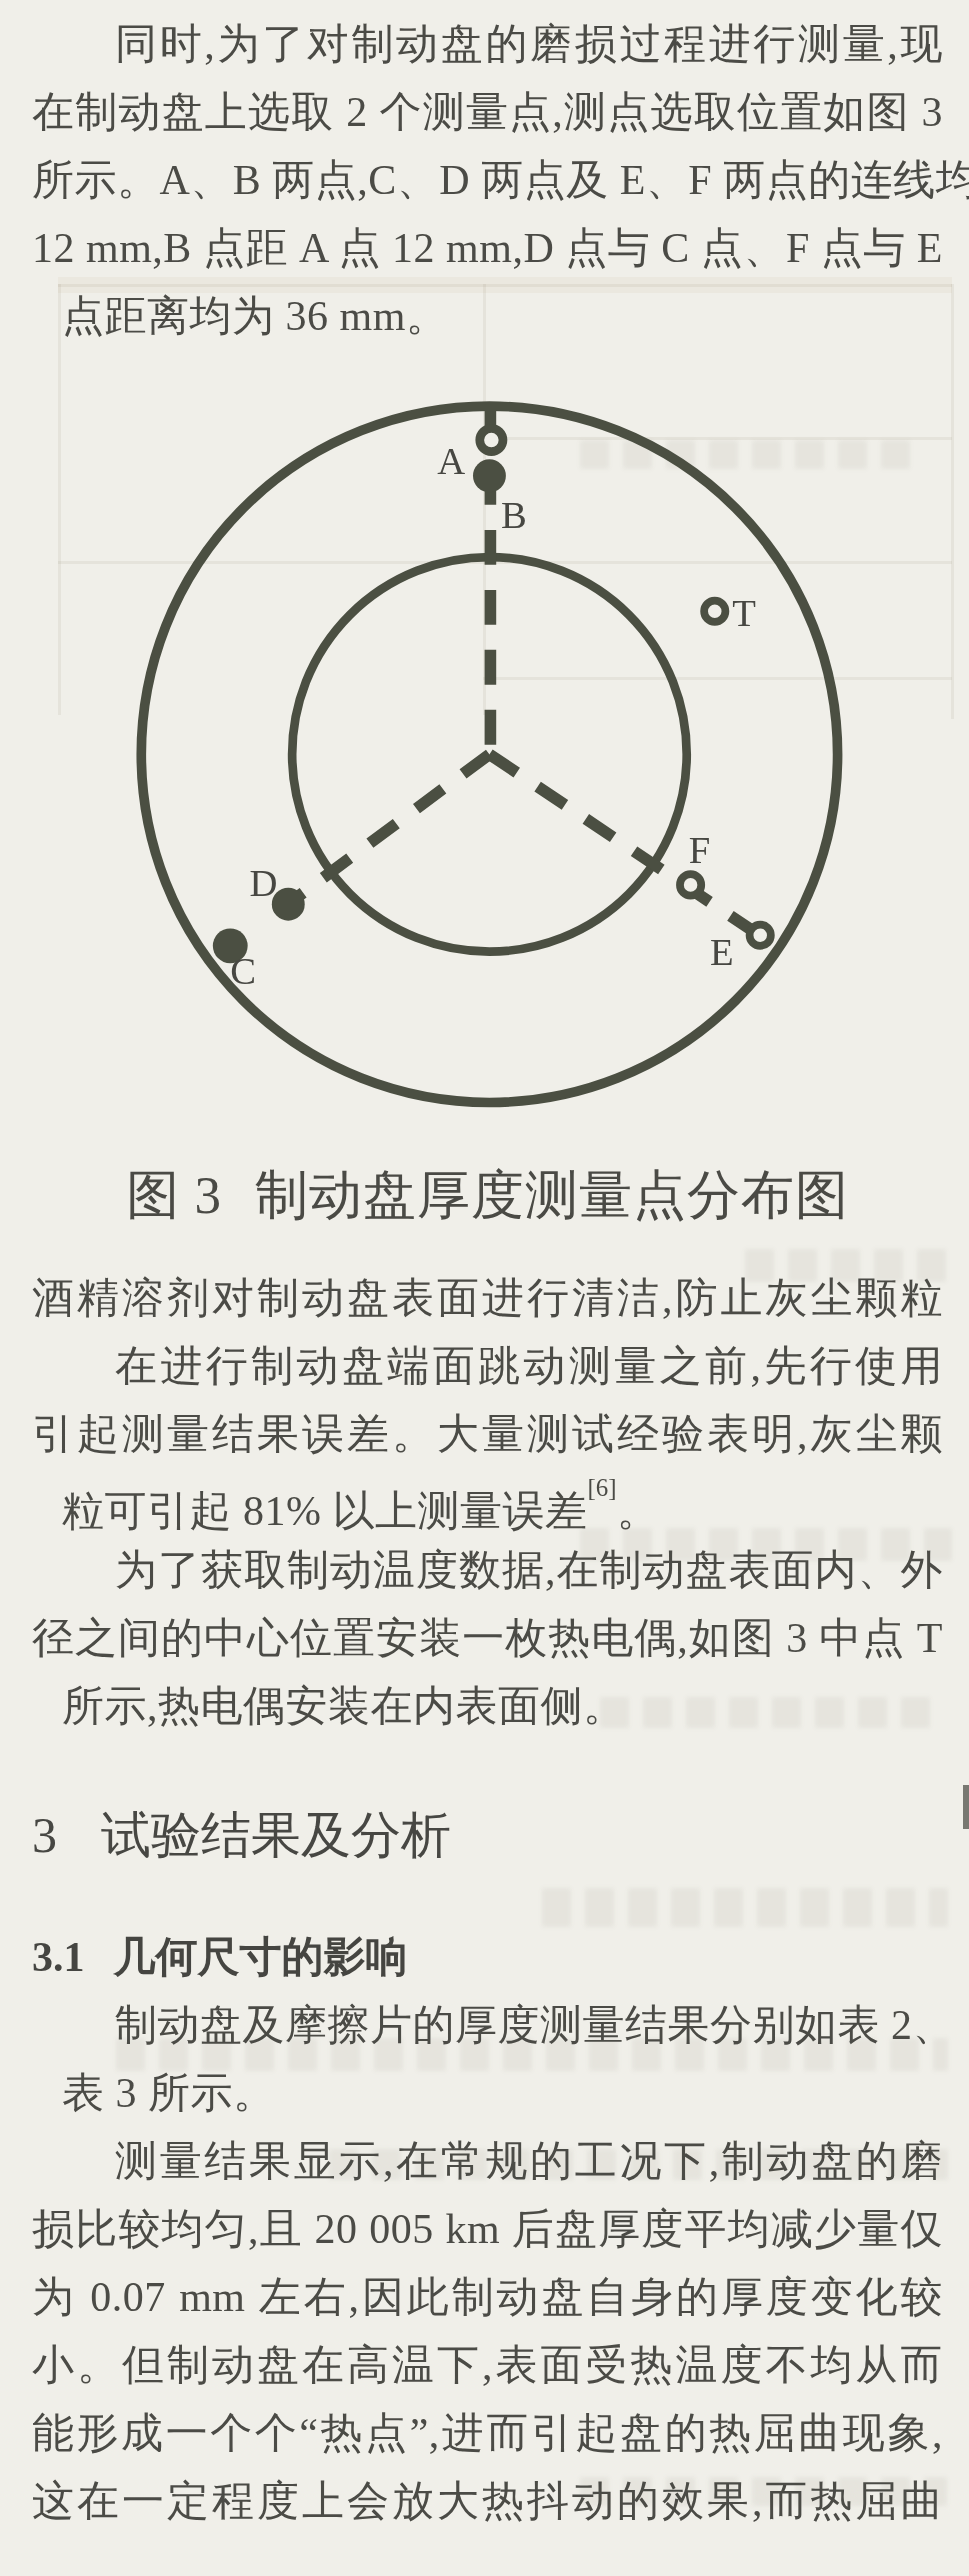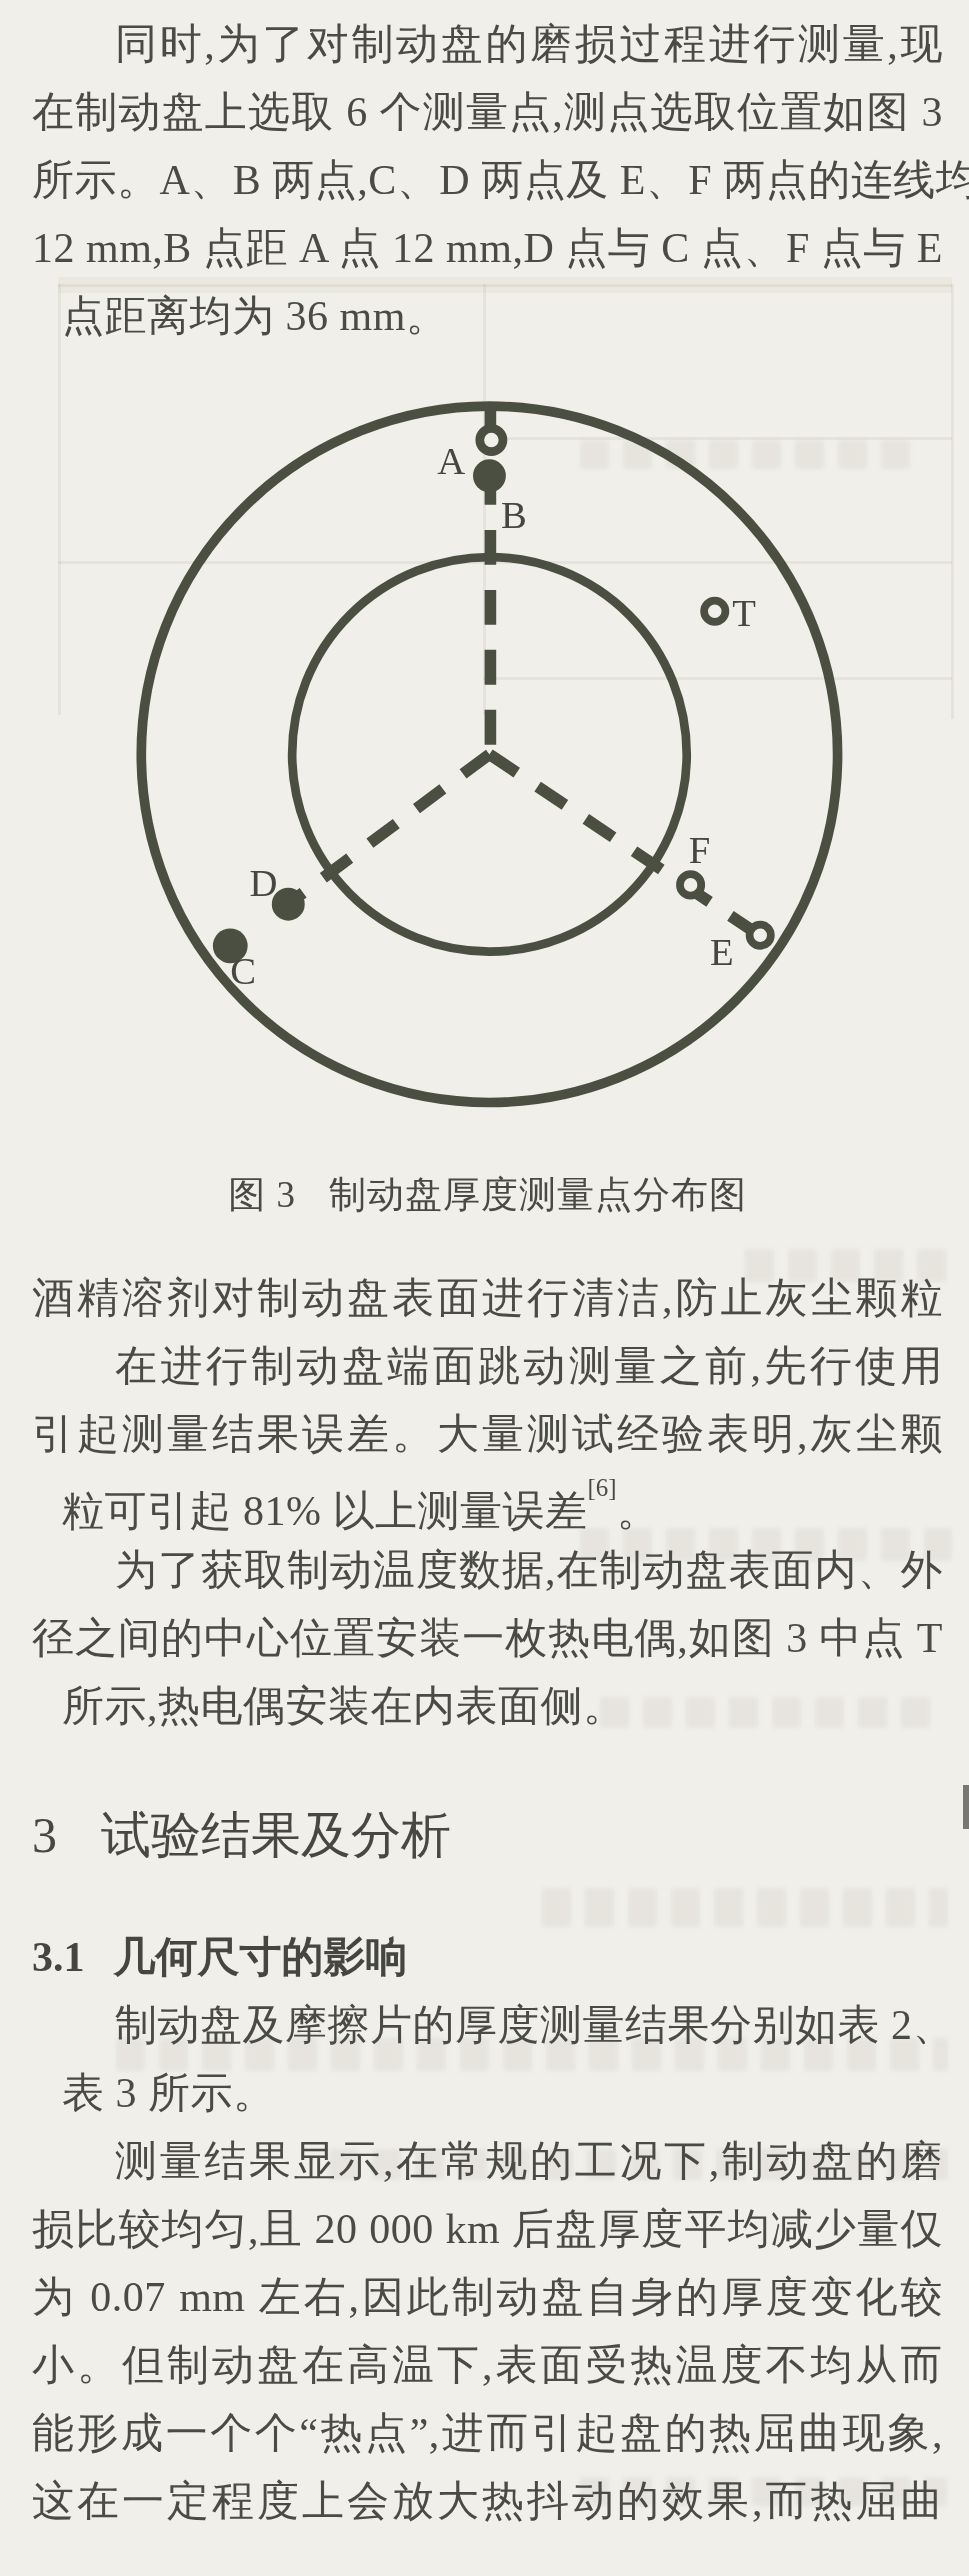--- a/index.html
+++ b/index.html
@@ -21,21 +21,21 @@
     text-align:justify;text-align-last:justify;
     white-space:nowrap;overflow:visible;
   }
   .line.last{text-align-last:left;margin-left:30px;}
   .line.indent{text-indent:83px;}
   sup{font-size:25px;position:relative;top:-14.5px;letter-spacing:0;}
   
   figure{margin:0;position:relative;z-index:2;}
   figure svg{display:block;}
   .caption{
-    font-size:37px;line-height:68px;height:68px;margin-top:13.5px;
+    font-size:53px;line-height:68px;height:68px;margin-top:13.5px;
     text-align:center;letter-spacing:1px;color:#4a4a45;
   }
   .cap-gap{display:inline-block;width:33px;}
   
   .section{
     position:relative;z-index:2;
     display:flex;gap:44px;align-items:baseline;
     margin:54px 0 0 0;height:83px;line-height:83px;
     font-size:50px;font-weight:400;color:#474743;
   }
@@ -75,21 +75,21 @@
   <div class="ghost gbar" style="left:580px;top:1528px;width:372px;height:33px;"></div>
   <div class="ghost gbar" style="left:600px;top:1697px;width:343px;height:31px;"></div>
   <div class="ghost gbar" style="left:542px;top:1888px;width:406px;height:39px;"></div>
   <div class="ghost gbar" style="left:116px;top:2038px;width:832px;height:33px;"></div>
   <div class="ghost gbar" style="left:329px;top:2149px;width:619px;height:31px;"></div>
   <div class="ghost gbar" style="left:580px;top:2477px;width:367px;height:29px;"></div>
   <div class="ghost gtick" style="left:963px;top:1785px;width:6.8px;height:44px;"></div>
 
   <div class="para">
     <div class="line indent">同时,为了对制动盘的磨损过程进行测量,现</div>
-    <div class="line">在制动盘上选取 6 个测量点,测点选取位置如图 3</div>
+    <div class="line">在制动盘上选取 2 个测量点,测点选取位置如图 3</div>
     <div class="line">所示。A、B 两点,C、D 两点及 E、F 两点的连线均</div>
     <div class="line">12 mm,B 点距 A 点 12 mm,D 点与 C 点、F 点与 E</div>
     <div class="line last">点距离均为 36 mm。</div>
   </div>
 
   <figure>
     <svg width="911" height="798" viewBox="33 430 942 825" fill="none" xmlns="http://www.w3.org/2000/svg">
 
       <circle cx="506" cy="848" r="360" stroke="#4b4f42" stroke-width="10"></circle>
       <circle cx="506" cy="848" r="204" stroke="#4b4f42" stroke-width="9"></circle>
@@ -140,21 +140,21 @@
     <span>几何尺寸的影响</span>
   </h3>
 
   <div class="para">
     <div class="line indent">制动盘及摩擦片的厚度测量结果分别如表 2、</div>
     <div class="line last">表 3 所示。</div>
   </div>
 
   <div class="para">
     <div class="line indent">测量结果显示,在常规的工况下,制动盘的磨</div>
-    <div class="line">损比较均匀,且 20 000 km 后盘厚度平均减少量仅</div>
+    <div class="line">损比较均匀,且 20 005 km 后盘厚度平均减少量仅</div>
     <div class="line">为 0.07 mm 左右,因此制动盘自身的厚度变化较</div>
     <div class="line">小。但制动盘在高温下,表面受热温度不均从而</div>
     <div class="line">能形成一个个“热点”,进而引起盘的热屈曲现象,</div>
     <div class="line">这在一定程度上会放大热抖动的效果,而热屈曲</div>
   </div>
 
 </div>
 
 
 </body></html>

